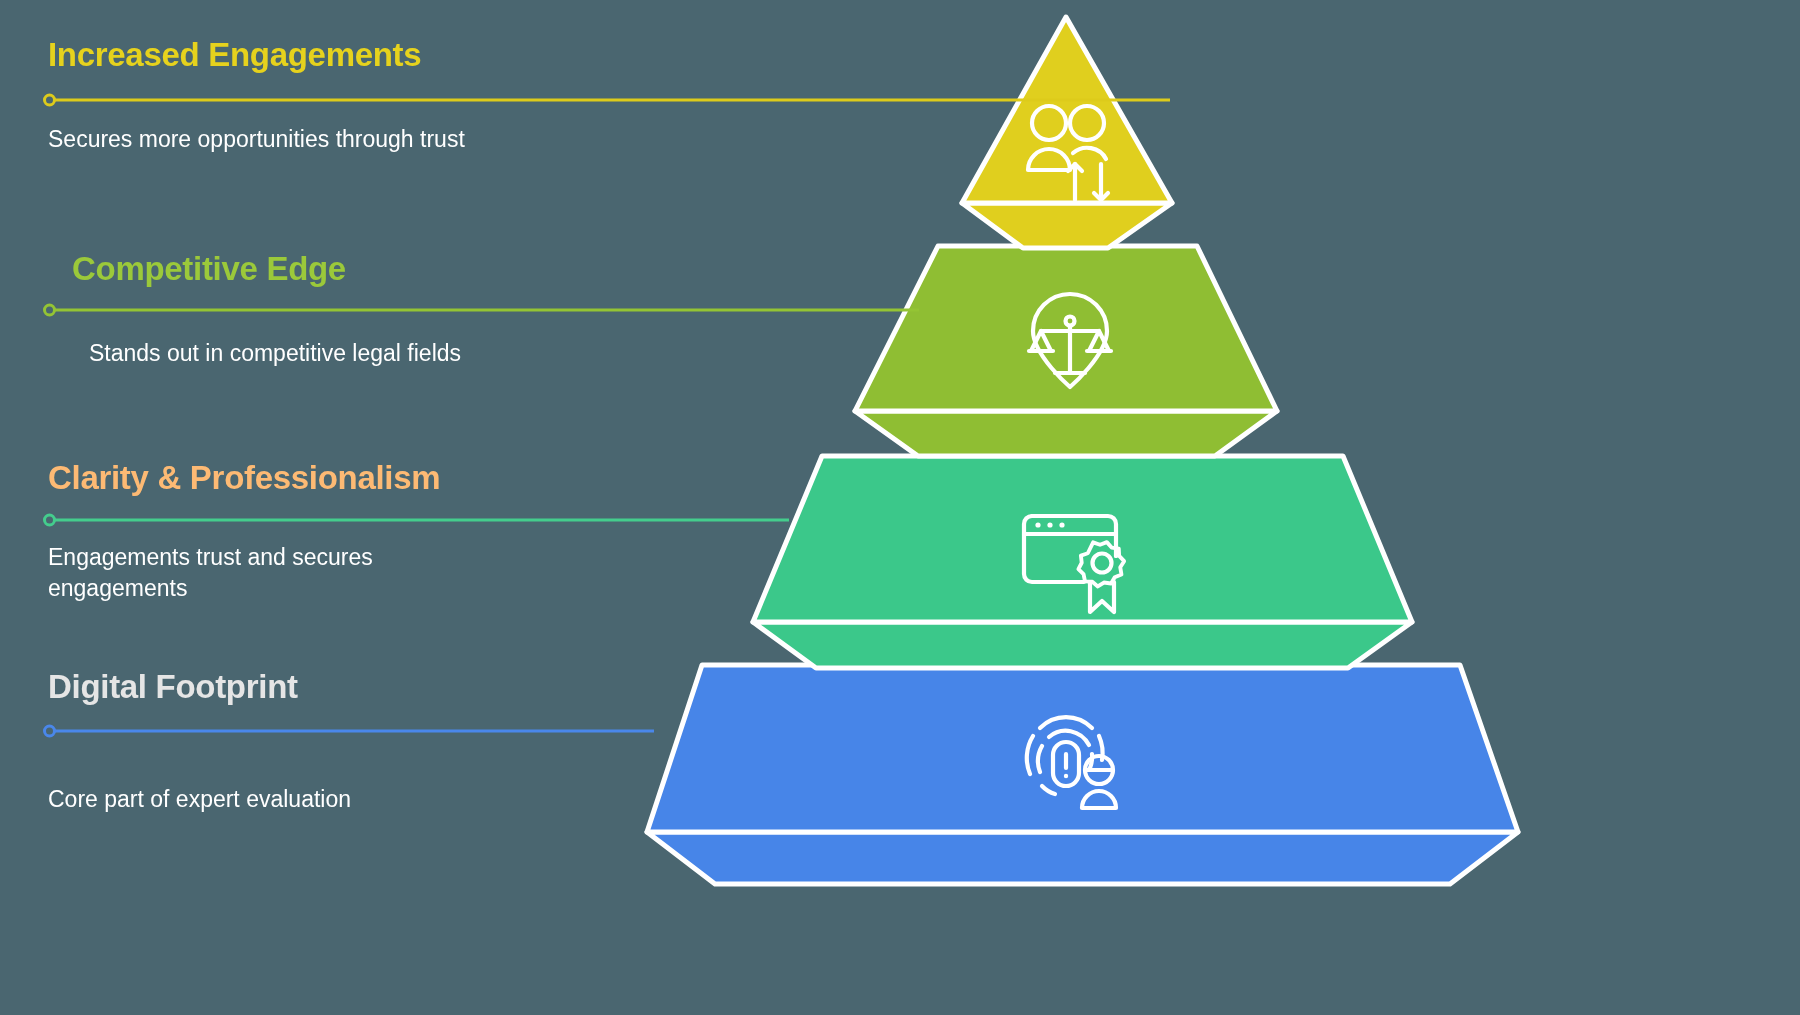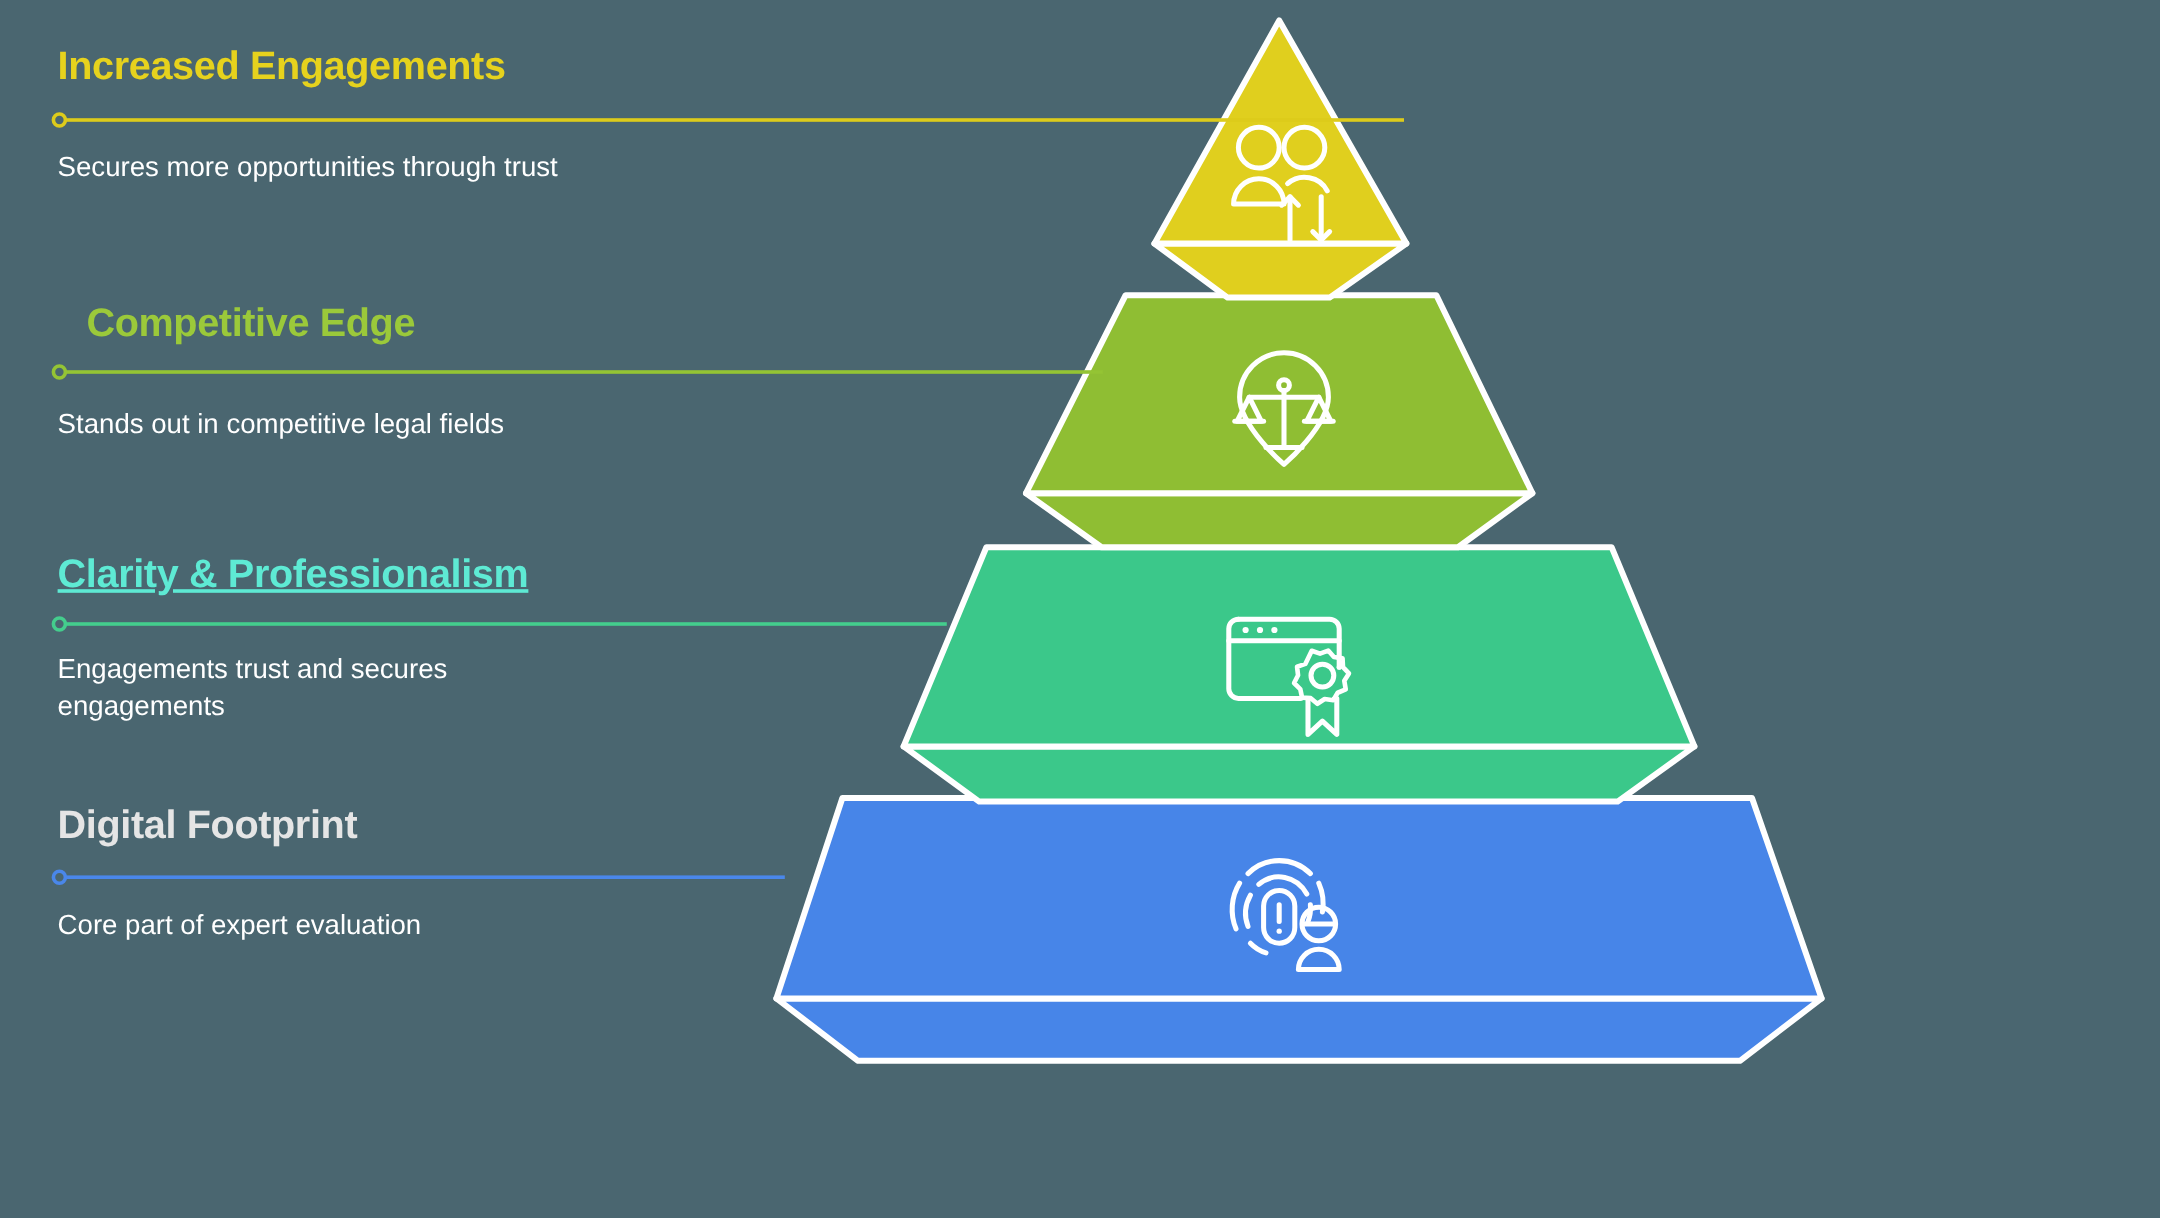--- a/index.html
+++ b/index.html
@@ -137,39 +137,39 @@
     <div class="label-desc" style="max-width:430px;">Secures more opportunities through trust</div>
   </div>
 
   <div class="label-block" style="top:252px;margin-left:24px;">
     <div class="label-title" style="color:#9bc93a;">Competitive Edge</div>
   </div>
   <div class="connector" style="top:308px; left:44px; width:875px; color:#94c434;">
     <span class="rule"></span>
     <span class="dot"></span>
   </div>
-  <div class="label-block" style="top:338px;">
+  <div class="label-block" style="top:338px;margin-left:41px;">
     <div class="label-desc">Stands out in competitive legal fields</div>
   </div>
 
   <div class="label-block" style="top:461px;">
-    <div class="label-title" style="color:#5eead4;text-decoration:underline;">Clarity &amp; Professionalism</div>
+    <div class="label-title" style="color:#fdba74;">Clarity &amp; Professionalism</div>
   </div>
   <div class="connector" style="top:518px; left:44px; width:745px; color:#44cd8d;">
     <span class="rule"></span>
     <span class="dot"></span>
   </div>
   <div class="label-block" style="top:542px;">
     <div class="label-desc" style="max-width:370px;">Engagements trust and secures engagements</div>
   </div>
 
   <div class="label-block" style="top:670px;">
     <div class="label-title" style="color:#e5e5e5;">Digital Footprint</div>
   </div>
   <div class="connector" style="top:729px; left:44px; width:610px; color:#4a87ea;">
     <span class="rule"></span>
     <span class="dot"></span>
   </div>
-  <div class="label-block" style="top:755px;">
+  <div class="label-block" style="top:784px;">
     <div class="label-desc">Core part of expert evaluation</div>
   </div>
 
 </div>
 
 </body></html>

